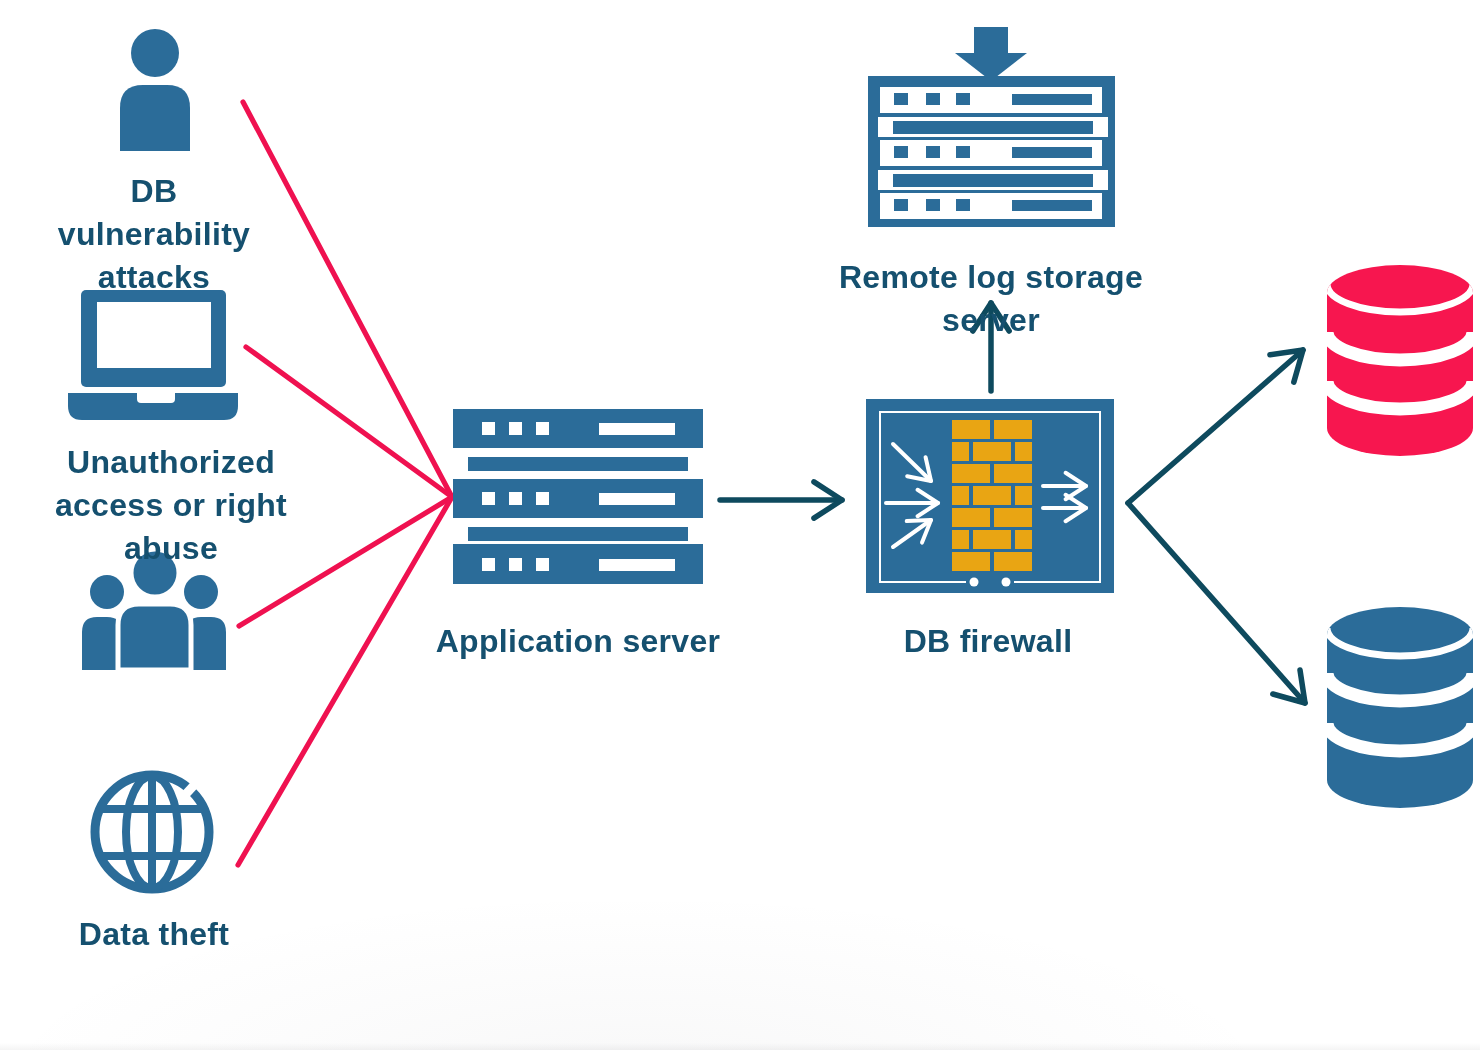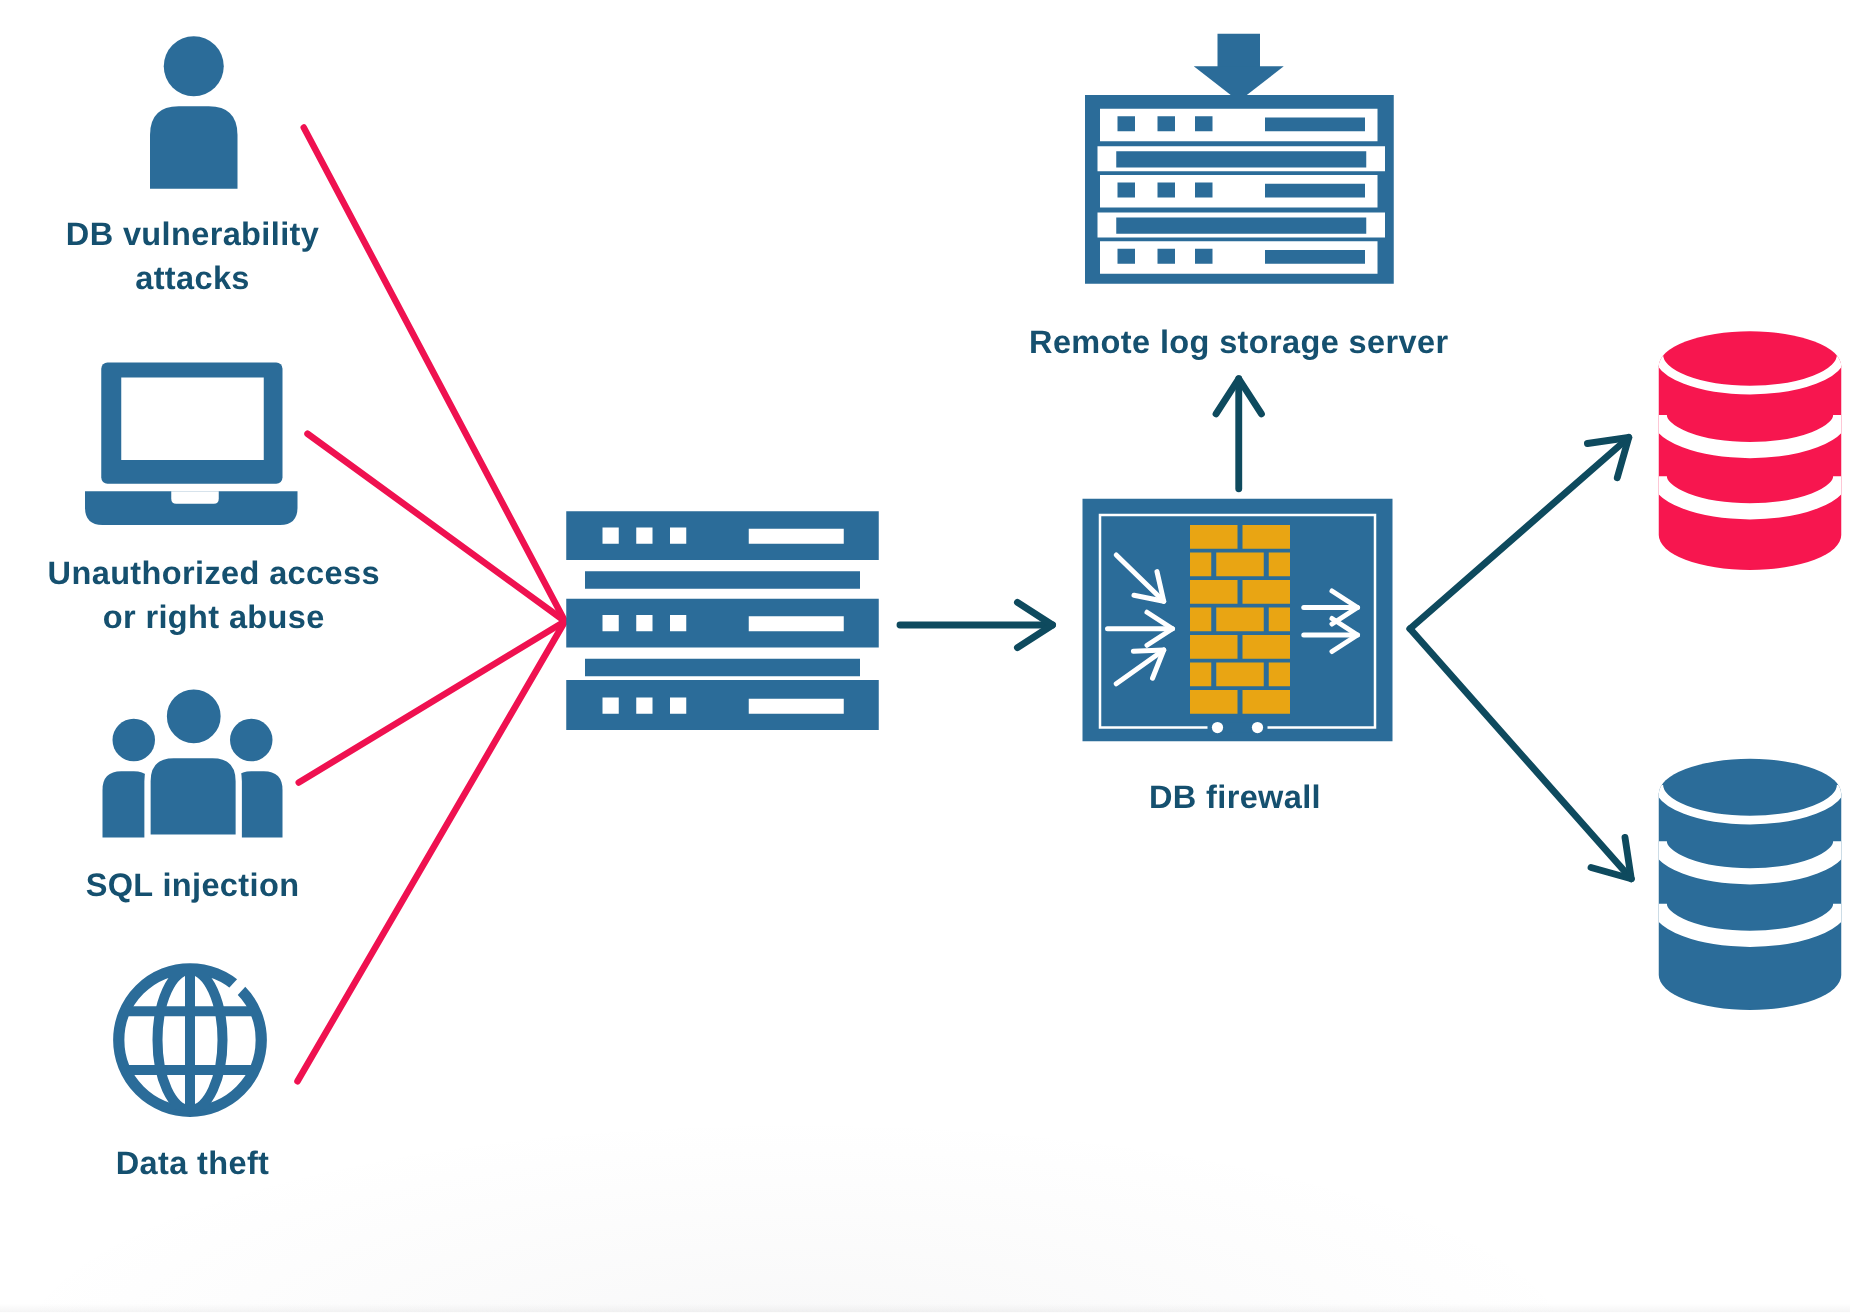--- a/index.html
+++ b/index.html
@@ -2,21 +2,21 @@
 <html style="--icon_blue: #2B6C99; --label_teal: #15506F; --arrow_teal: #0E4A5E; --threat_red: #EF1150; --db_red: #F7164F; --brick_orange: #E9A513; --background: #FFFFFF;"><head>
 <meta charset="utf-8">
 <style>
   html,body{margin:0;padding:0;background:#fff;}
   .stage{
     position:relative;width:1480px;height:1050px;background:#fff;overflow:hidden;
     font-family:"Liberation Sans", sans-serif;
   }
   .diagram-svg{position:absolute;left:0;top:0;}
   .lbl{
-    position:absolute;text-align:center;font-weight:700;font-size:26px;
+    position:absolute;text-align:center;font-weight:700;font-size:32px;
     line-height:1.35;letter-spacing:0.3px;color:var(--label_teal,#15506F);
   }
   .f-blue{fill:var(--icon_blue,#2B6C99);}
   .f-white{fill:#ffffff;}
   .f-orange{fill:var(--brick_orange,#E9A513);}
   .f-red{fill:var(--db_red,#F7164F);}
   .s-blue{stroke:var(--icon_blue,#2B6C99);fill:none;}
   .s-white{stroke:#ffffff;fill:none;}
   .s-dark{stroke:var(--arrow_teal,#0E4A5E);fill:none;}
   .s-redline{stroke:var(--threat_red,#EF1150);fill:none;}
@@ -195,20 +195,20 @@
       <g clip-path="url(#clipBlueDb)" class="s-white">
         <path d="M1327,628 A73,28 0 0 0 1473,628" stroke-width="7"></path>
         <path d="M1327,673 A73,28 0 0 0 1473,673" stroke-width="13"></path>
         <path d="M1327,723 A73,28 0 0 0 1473,723" stroke-width="13"></path>
       </g>
     </g>
   </svg>
 
   <div class="lbl" style="left:34px;top:170px;width:240px;">DB vulnerability attacks</div>
   <div class="lbl" style="left:26px;top:441px;width:290px;">Unauthorized access or right abuse</div>
-  <div class="lbl" style="left:34px;top:691px;width:240px;">SQL injection</div>
   <div class="lbl" style="left:34px;top:913px;width:240px;">Data theft</div>
+  <div class="lbl" style="left:428px;top:620px;width:300px;">Application server</div>
   <div class="lbl" style="left:791px;top:256px;width:400px;">Remote log storage server</div>
   <div class="lbl" style="left:858px;top:620px;width:260px;">DB firewall</div>
 
   <div class="bottom-wash"></div>
   <div class="bottom-strip"></div>
 </div>
 
 </body></html>

